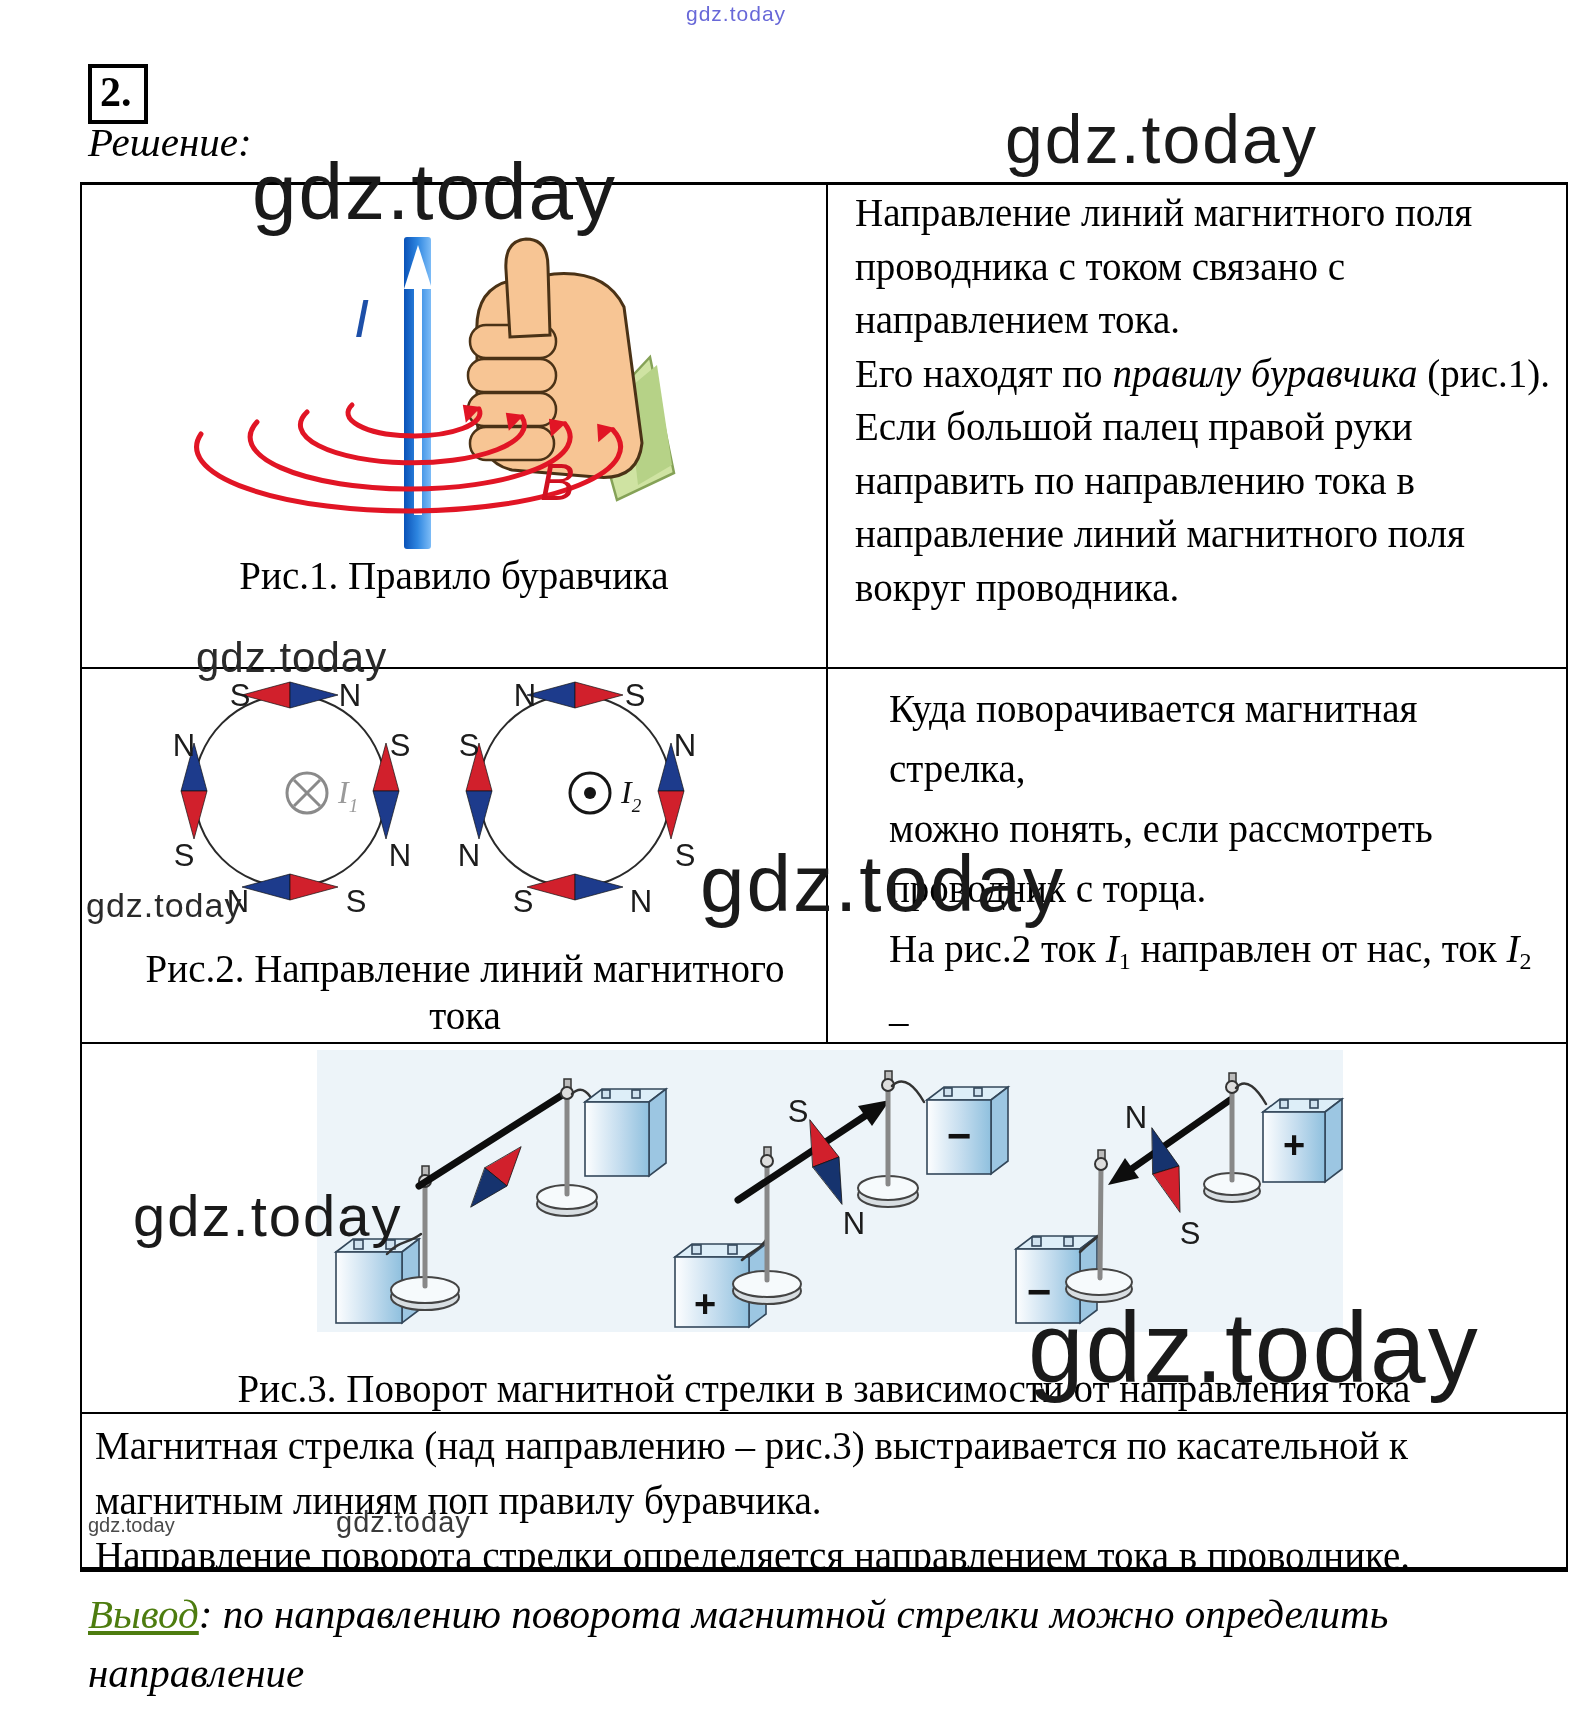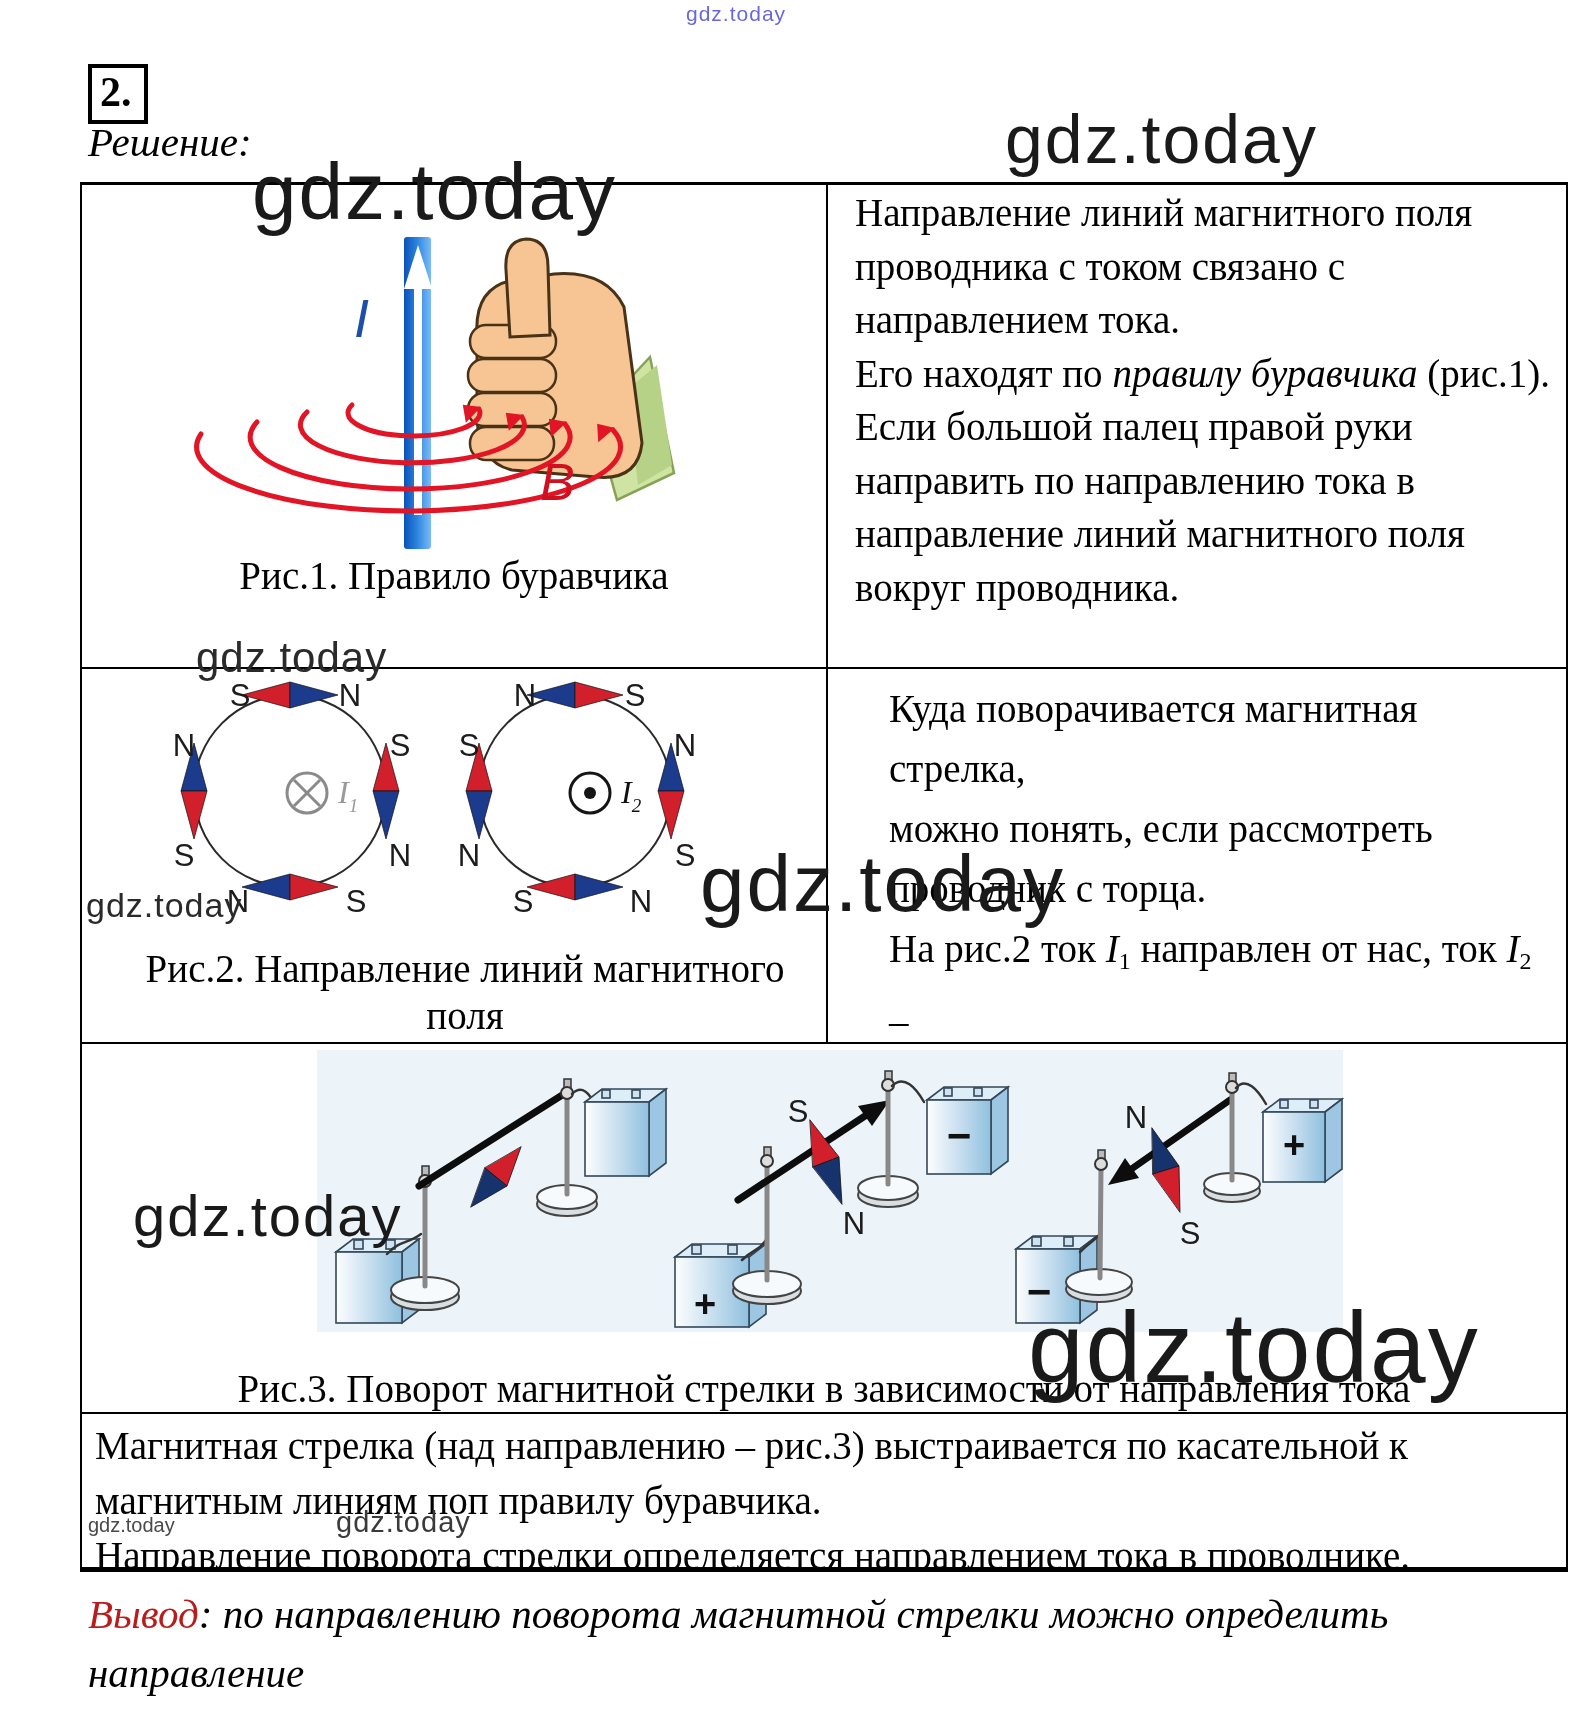--- a/index.html
+++ b/index.html
@@ -48,21 +48,21 @@
   .cap2 { top:276px; line-height:47px;margin-left:11px; }
   .cap3 { top:322px; }
   svg text { font-family:"Liberation Sans", sans-serif; }
   .sn { font-size:31px; fill:#1c1c1c; }
   .cur { font-family:"Liberation Serif", serif; font-style:italic; font-size:32px; }
   .sign { font-family:"Liberation Sans", sans-serif; font-weight:bold; fill:#111; }
 
   
   .conclusion { position:absolute; left:88px; top:1585px; width:1480px;
                 font-style:italic; font-size:41px; line-height:59px; }
-  .concl-label { color:#b91c1c; }
+  .concl-label { color:#4d7c0f;text-decoration:underline; }
 </style>
 </head>
 <body>
 
 <div class="page">
 
   <div class="wm wm-top">gdz.today</div>
   <div class="wm wm1">gdz.today</div>
   <div class="wm wm2">gdz.today</div>
   <div class="wm wm3">gdz.today</div>
@@ -196,21 +196,21 @@
           <text class="sn" x="559" y="243" text-anchor="middle">N</text>
           <g>
             <circle cx="508" cy="124" r="20" fill="none" stroke="#151515" stroke-width="3"></circle>
             <circle cx="508" cy="124" r="6" fill="#151515"></circle>
           </g>
           <text class="cur" x="539" y="134" fill="#111"><tspan>I</tspan><tspan dy="9" font-size="19">2</tspan></text>
         </g>
       </svg>
       <div class="caption cap2">
         <div>Рис.2. Направление линий магнитного</div>
-        <div>поля</div>
+        <div>тока</div>
       </div>
     </div>
 
     <div class="cell r2c2">
       <div class="txt">
         <div>Куда поворачивается магнитная стрелка,</div>
         <div>можно понять, если рассмотреть</div>
         <div>проводник с торца.</div>
         <div><span>На рис.2 ток </span><span class="it">I</span><span class="sub">1</span><span> направлен от нас, ток </span><span class="it">I</span><span class="sub">2</span><span> –</span></div>
         <div>на нас.</div>

